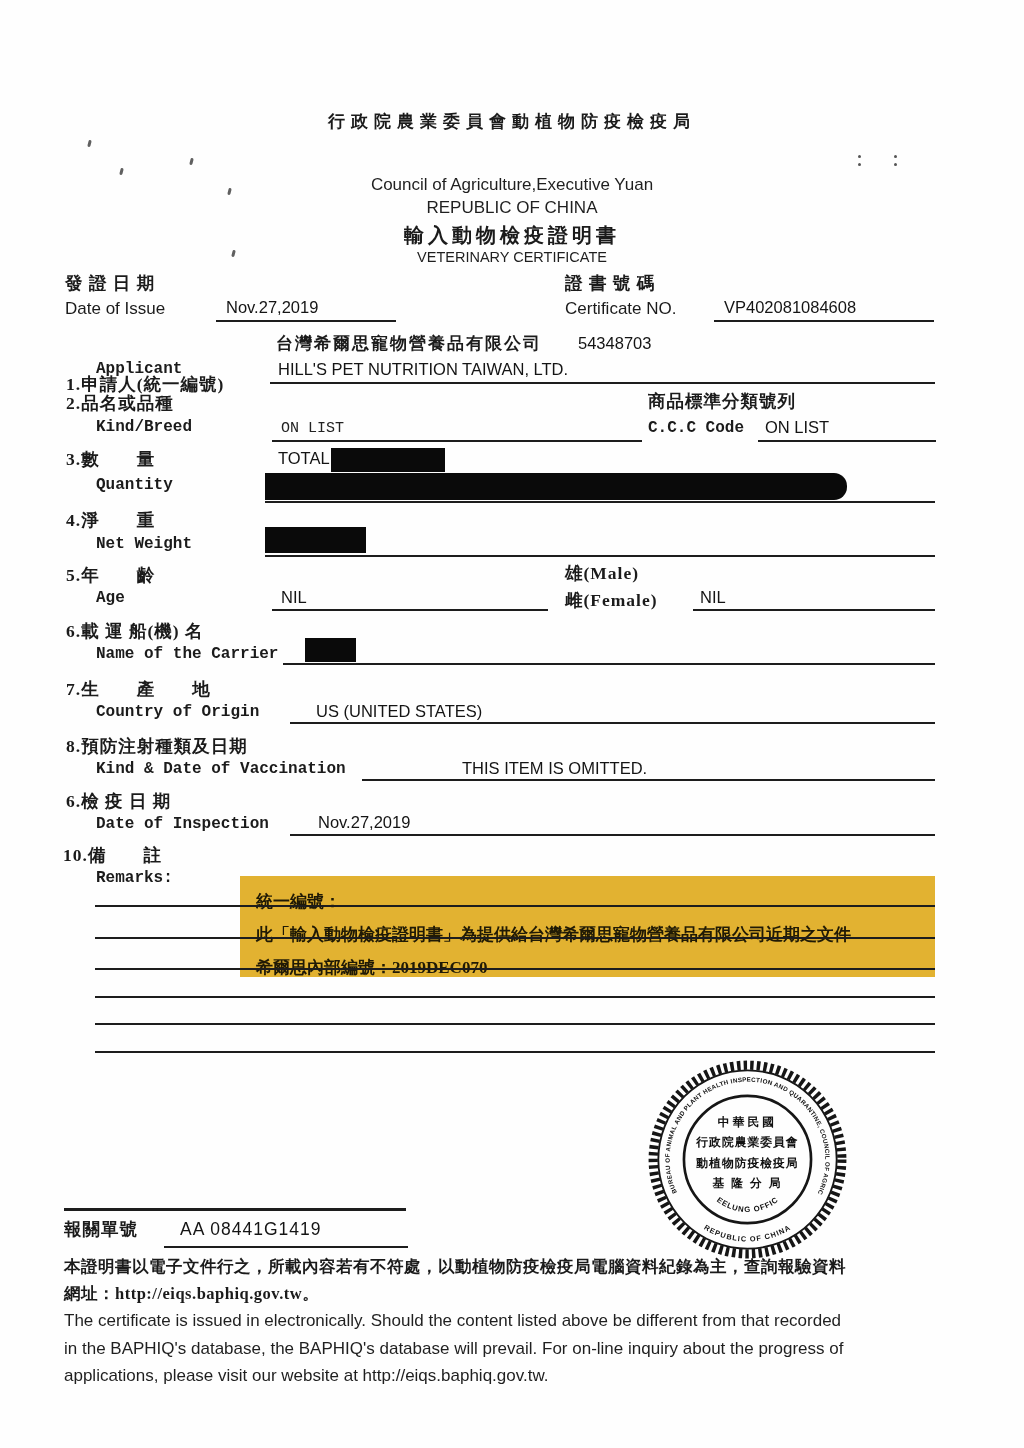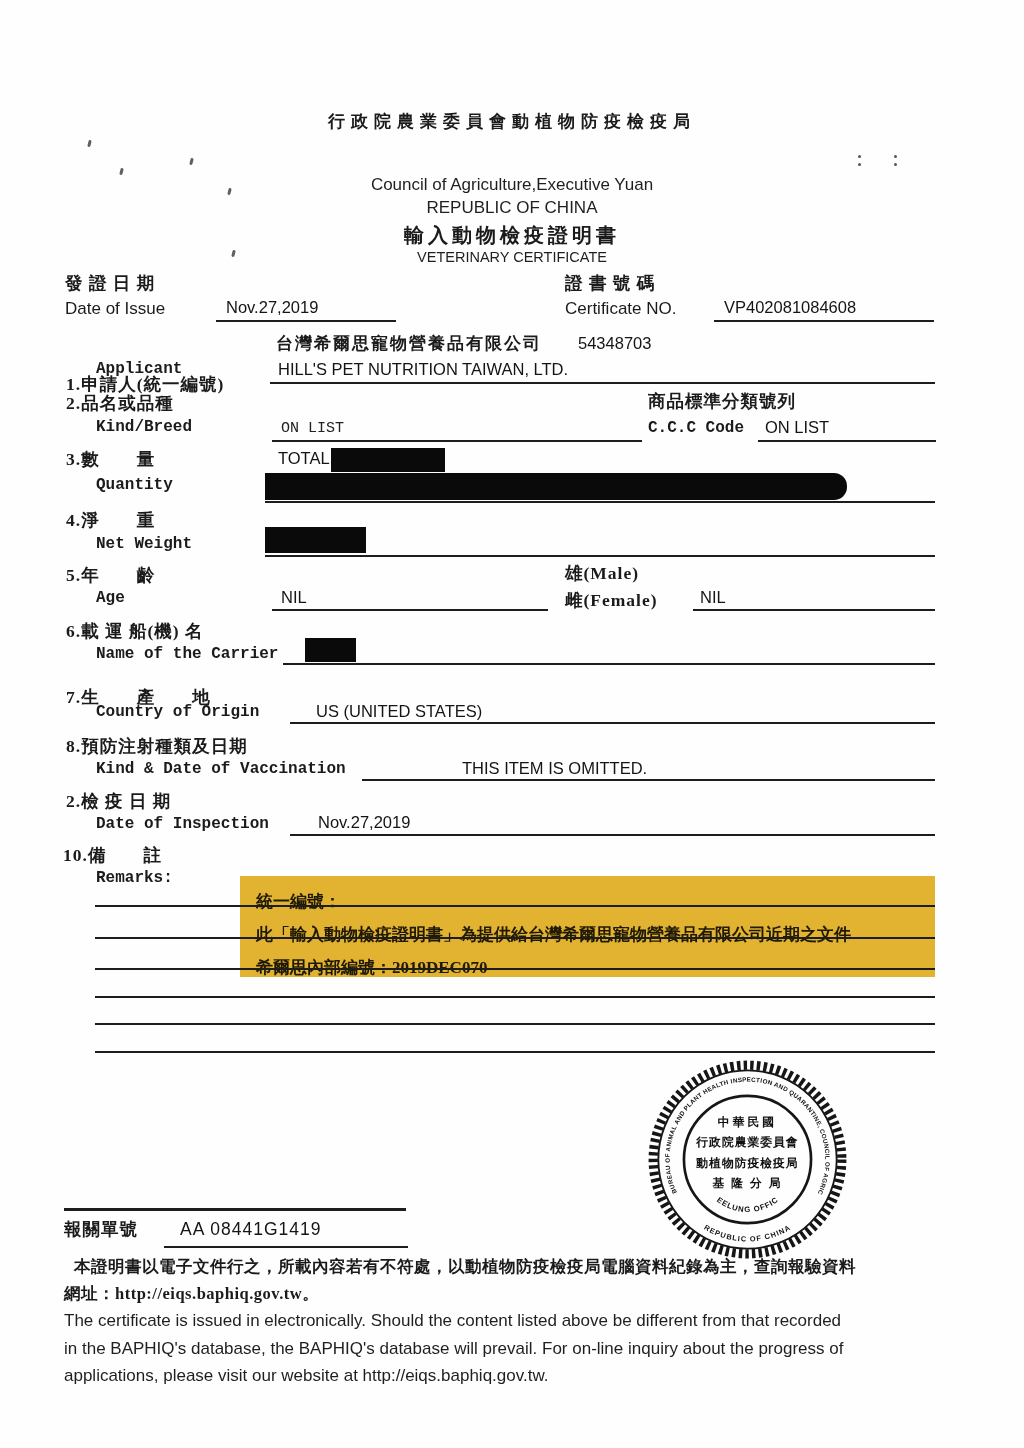--- a/index.html
+++ b/index.html
@@ -108,31 +108,31 @@
   <div class="hline" style="left:272px;top:609px;width:276px;"></div>
   <div class="abs zh zh-label" style="left:565px;top:588px;">雌(Female)</div>
   <div class="abs value" style="left:700px;top:588px;">NIL</div>
   <div class="hline" style="left:693px;top:609px;width:242px;"></div>
 
   <div class="abs zh zh-label" style="left:66px;top:619px;">6.載  運  船(機)  名</div>
   <div class="abs mono-label" style="left:96px;top:645px;">Name of the Carrier</div>
   <div class="redact" style="left:305px;top:638px;width:51px;height:24px;"></div>
   <div class="hline" style="left:283px;top:663px;width:652px;"></div>
 
-  <div class="abs zh zh-label" style="left:66px;top:677px;margin-top:8px;">7.生　　產　　地</div>
+  <div class="abs zh zh-label" style="left:66px;top:677px;">7.生　　產　　地</div>
   <div class="abs mono-label" style="left:96px;top:703px;">Country of Origin</div>
   <div class="abs value" style="left:316px;top:702px;">US (UNITED STATES)</div>
   <div class="hline" style="left:290px;top:722px;width:645px;"></div>
 
   <div class="abs zh zh-label" style="left:66px;top:734px;">8.預防注射種類及日期</div>
   <div class="abs mono-label" style="left:96px;top:760px;">Kind &amp; Date of Vaccination</div>
   <div class="abs value" style="left:462px;top:759px;">THIS ITEM IS OMITTED.</div>
   <div class="hline" style="left:362px;top:779px;width:573px;"></div>
 
-  <div class="abs zh zh-label" style="left:66px;top:789px;">2.檢  疫  日  期</div>
+  <div class="abs zh zh-label" style="left:66px;top:789px;">6.檢  疫  日  期</div>
   <div class="abs mono-label" style="left:96px;top:815px;">Date of Inspection</div>
   <div class="abs value" style="left:318px;top:813px;">Nov.27,2019</div>
   <div class="hline" style="left:290px;top:834px;width:645px;"></div>
 
   <div class="abs zh zh-label" style="left:63px;top:843px;">10.備　　註</div>
   <div class="abs mono-label" style="left:96px;top:869px;">Remarks:</div>
 
   <div class="remarks-box" style="left:240px;top:876px;width:695px;height:101px;">
     <div class="r-line">統一編號：</div>
     <div class="r-line">此「輸入動物檢疫證明書」為提供給台灣希爾思寵物營養品有限公司近期之文件</div>
@@ -168,19 +168,19 @@
     <text font-family="Liberation Sans, sans-serif" font-size="7.6" font-weight="700" text-anchor="middle" letter-spacing="0.8">
       <textPath href="#arcInner" startOffset="50%">KEELUNG OFFICE</textPath>
     </text>
   </svg>
 
   <div class="hline thick" style="left:64px;top:1208px;width:342px;"></div>
   <div class="abs zh zh-label" style="left:64px;top:1217px;">報關單號</div>
   <div class="abs value" style="left:180px;top:1219px;font-size:17.5px;letter-spacing:1px;">AA 08441G1419</div>
   <div class="hline" style="left:164px;top:1246px;width:244px;"></div>
 
-  <div class="abs footer-zh" style="left:74px;top:1256px;">本證明書以電子文件行之，所載內容若有不符處，以動植物防疫檢疫局電腦資料紀錄為主，查詢報驗資料</div>
+  <div class="abs footer-zh" style="left:64px;top:1256px;">本證明書以電子文件行之，所載內容若有不符處，以動植物防疫檢疫局電腦資料紀錄為主，查詢報驗資料</div>
   <div class="abs footer-zh" style="left:64px;top:1283px;">網址：http://eiqs.baphiq.gov.tw。</div>
   <div class="abs footer-en" style="left:64px;top:1335px;">in the BAPHIQ's database, the BAPHIQ's database will prevail. For on-line inquiry about the progress of</div>
   <div class="abs footer-en" style="left:64px;top:1307px;">The certificate is issued in electronically. Should the content listed above be different from that recorded</div>
   <div class="abs footer-en" style="left:64px;top:1362px;">applications, please visit our website at http://eiqs.baphiq.gov.tw.</div>
 
 </div>
 
 </body></html>

